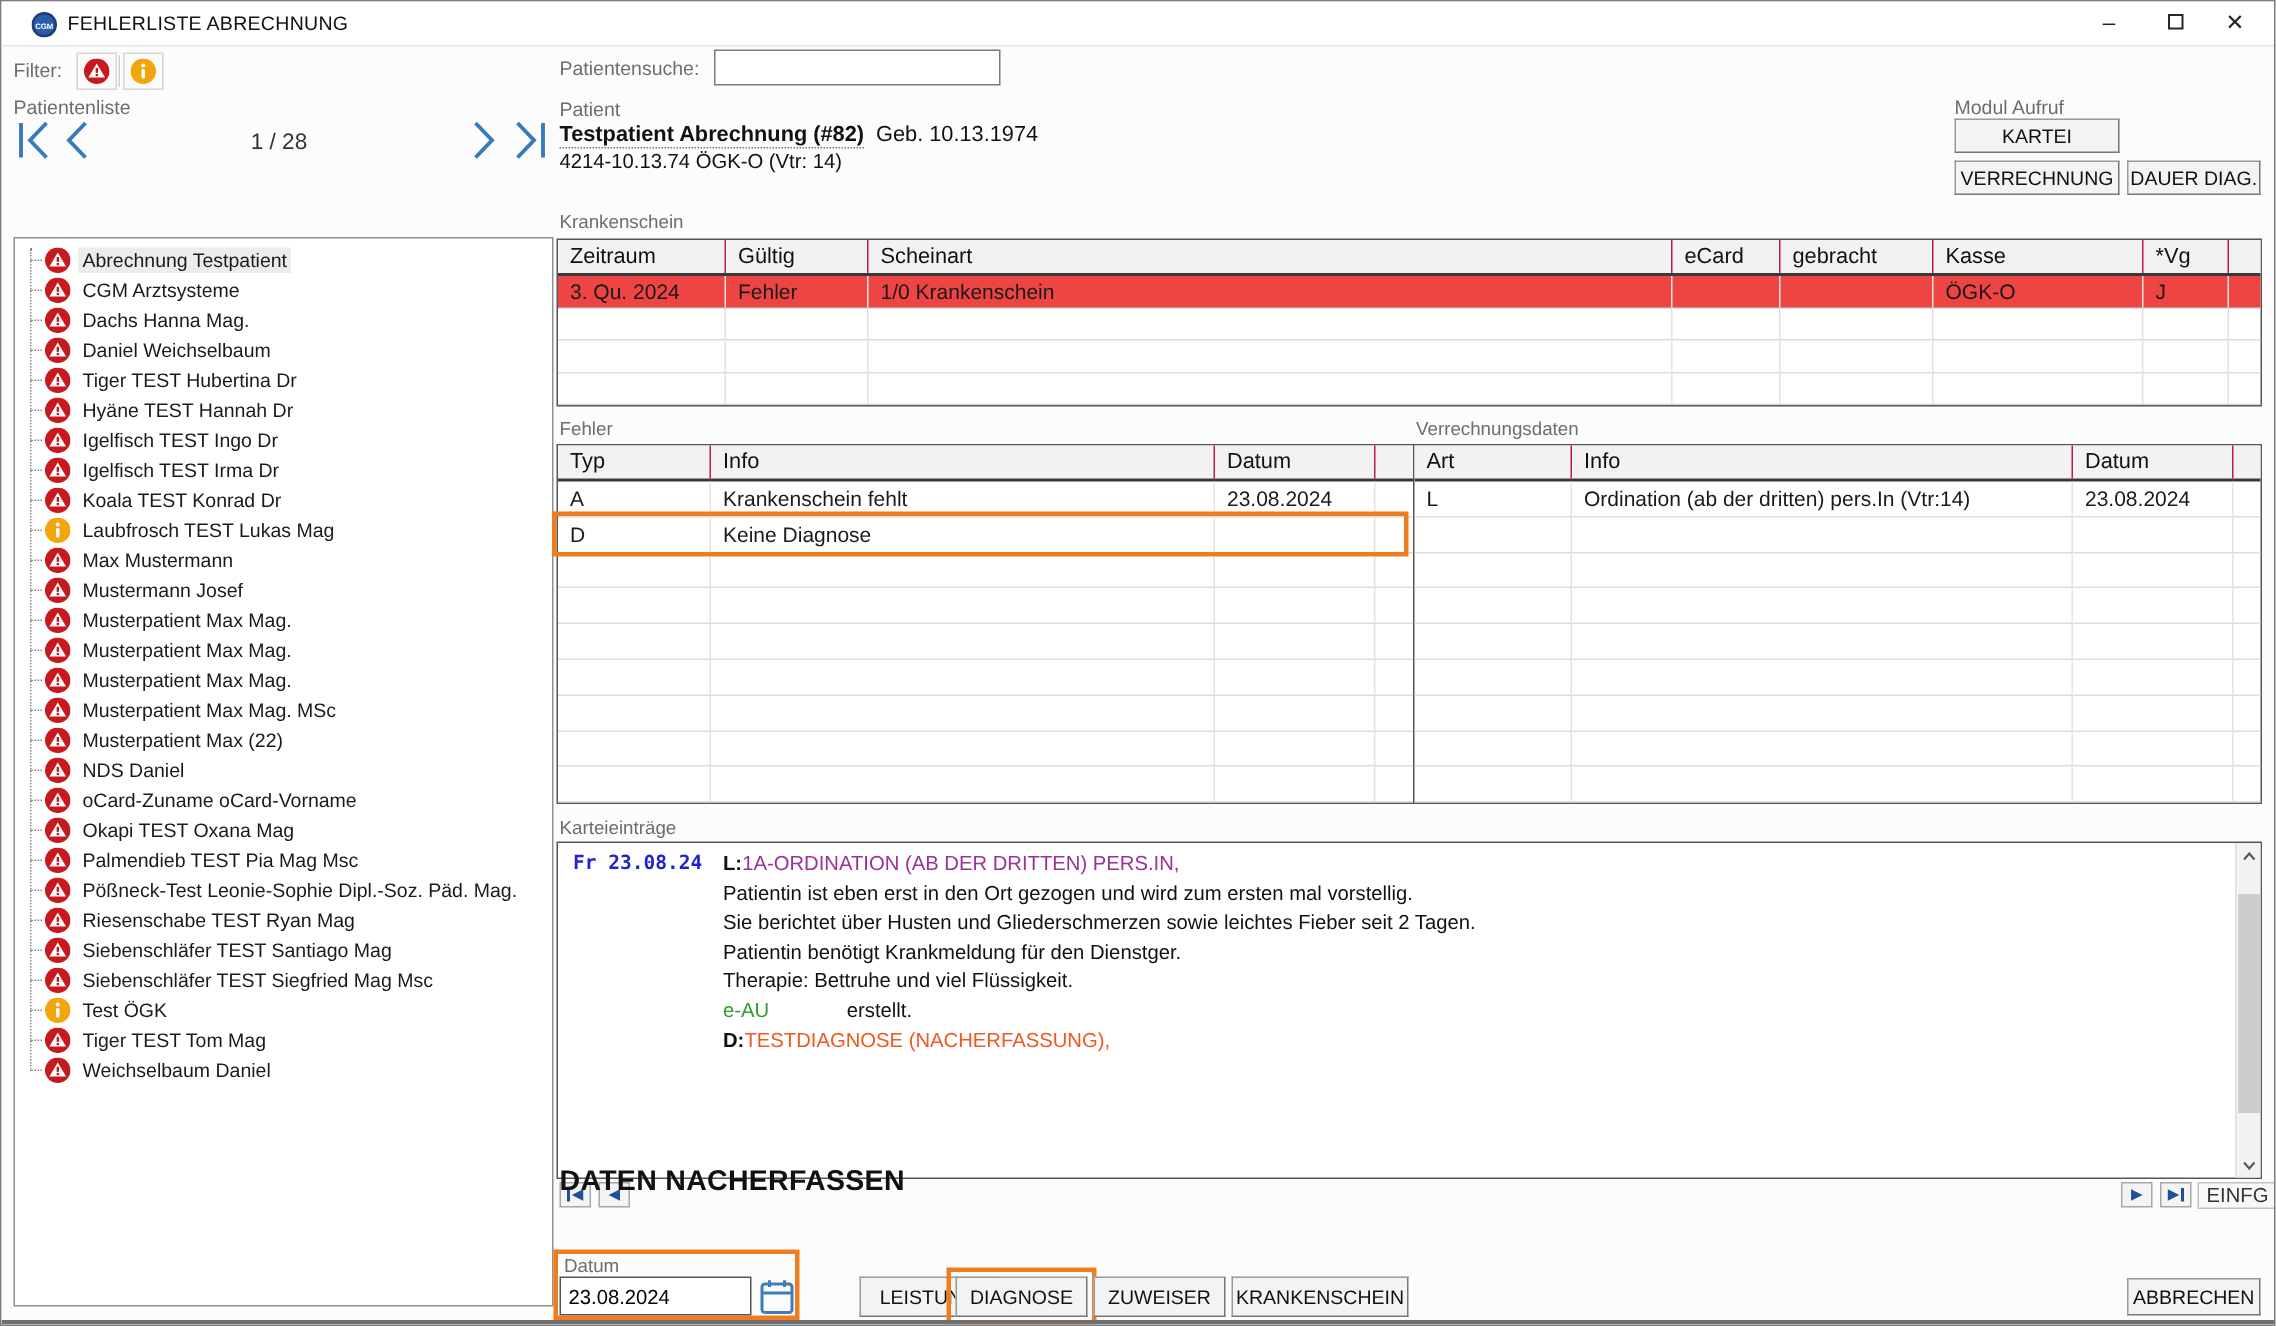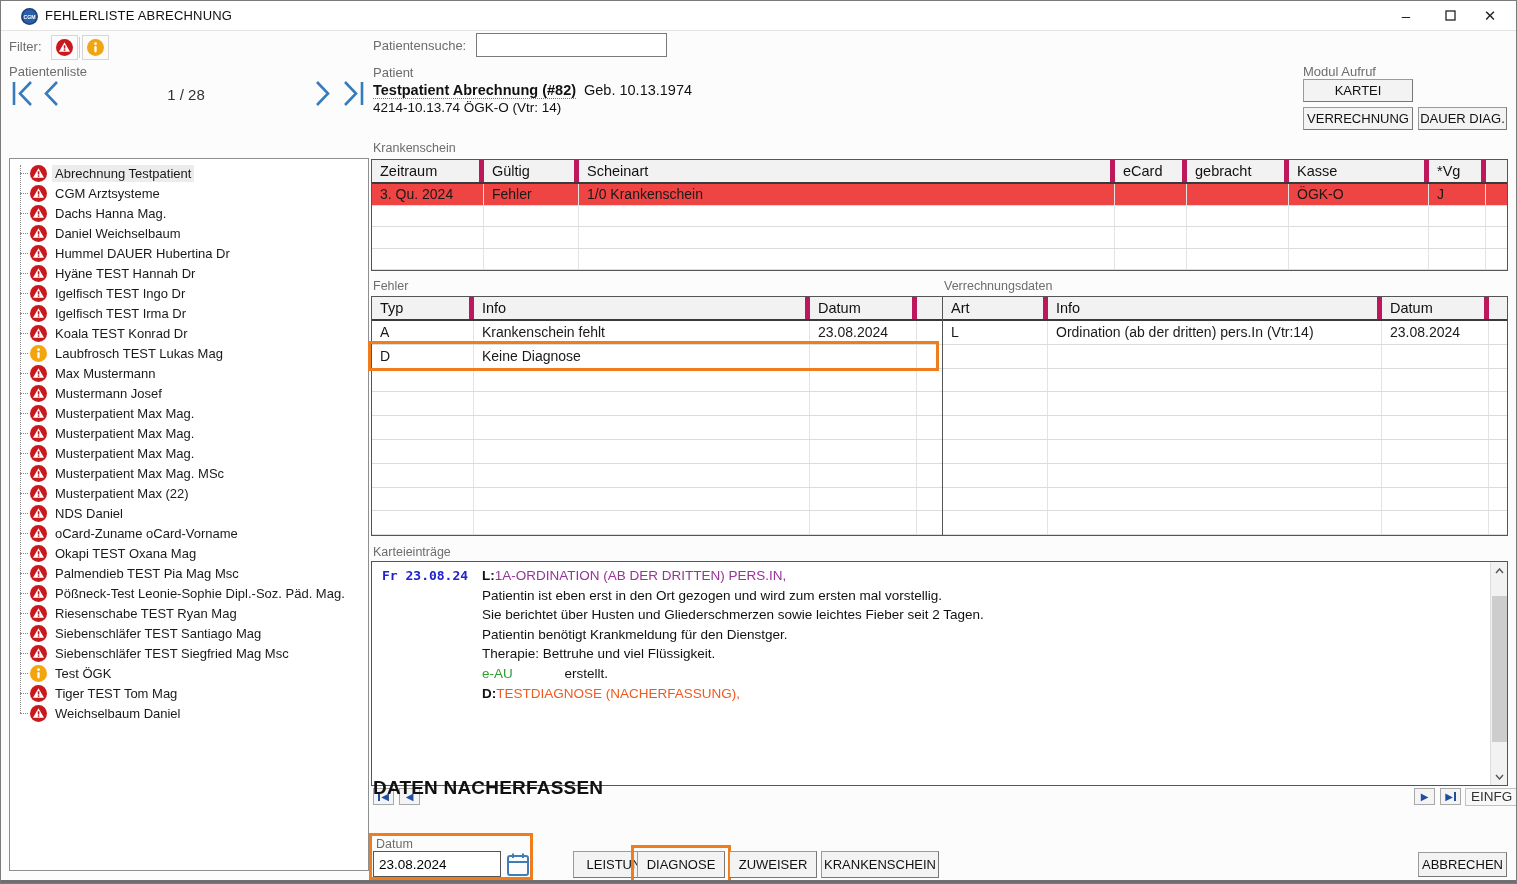--- a/index.html
+++ b/index.html
@@ -59,21 +59,21 @@
   .tree-icon { width:17px; height:17px; margin-right:5px; flex:none; display:flex; }
   .tree-label { padding:1px 3px; }
   .tree-item.selected .tree-label { background:#ececec; }
 
   
   .sec-label { position:absolute; color:#6d6d6d; font-size:12.5px; }
 
   
   .tbl { position:absolute; background:#fff; border:1px solid #555; }
   .t-head { display:flex; background:#f2f2f2; border-bottom:2px solid #3a3a3a; height:24px; }
-  .t-head .cell { font-size:14.5px; color:#111; border-right:5px solid #be185d; display:flex; align-items:center; padding-left:8px; }
+  .t-head .cell { font-size:14.5px; color:#111; border-right:1px solid #be185d; display:flex; align-items:center; padding-left:8px; }
   .t-row { display:flex; border-bottom:1px solid #dcdcdc; }
   .t-row .cell { font-size:14px; border-right:1px solid #e3e3e3; display:flex; align-items:center; padding-left:8px; overflow:hidden; white-space:nowrap; }
   .cell:last-child { border-right:none; flex:1; }
   .t-row.sel { background:#ef4444; }
 
   .orange-box { position:absolute; border:3px solid #ef7d1e; pointer-events:none; }
 
   
   #kartei-panel { position:absolute; left:370px; top:560px; width:1137px; height:225px; background:#fff; border:1px solid #555; }
   #kartei-content { position:absolute; left:0; top:0; right:17px; bottom:0; overflow:hidden; padding:5px 0 0 10px; }
@@ -238,21 +238,21 @@
         <div class="tree-item">
           <span class="tree-conn"></span>
           <span class="tree-icon">
             <svg width="17" height="17" viewBox="0 0 16 16">
               <circle cx="8" cy="8" r="8" fill="#c81a1e"></circle>
               <path d="M8 3.1 L13.2 11.9 H2.8 Z" fill="#fff"></path>
               <rect x="7.3" y="5.9" width="1.5" height="3.1" fill="#c81a1e"></rect>
               <rect x="7.3" y="9.7" width="1.5" height="1.4" fill="#c81a1e"></rect>
             </svg>
           </span>
-          <span class="tree-label">Hummel DAUER Hubertina Dr</span>
+          <span class="tree-label">Tiger TEST Hubertina Dr</span>
         </div>
         <div class="tree-item">
           <span class="tree-conn"></span>
           <span class="tree-icon">
             <svg width="17" height="17" viewBox="0 0 16 16">
               <circle cx="8" cy="8" r="8" fill="#c81a1e"></circle>
               <path d="M8 3.1 L13.2 11.9 H2.8 Z" fill="#fff"></path>
               <rect x="7.3" y="5.9" width="1.5" height="3.1" fill="#c81a1e"></rect>
               <rect x="7.3" y="9.7" width="1.5" height="1.4" fill="#c81a1e"></rect>
             </svg>

